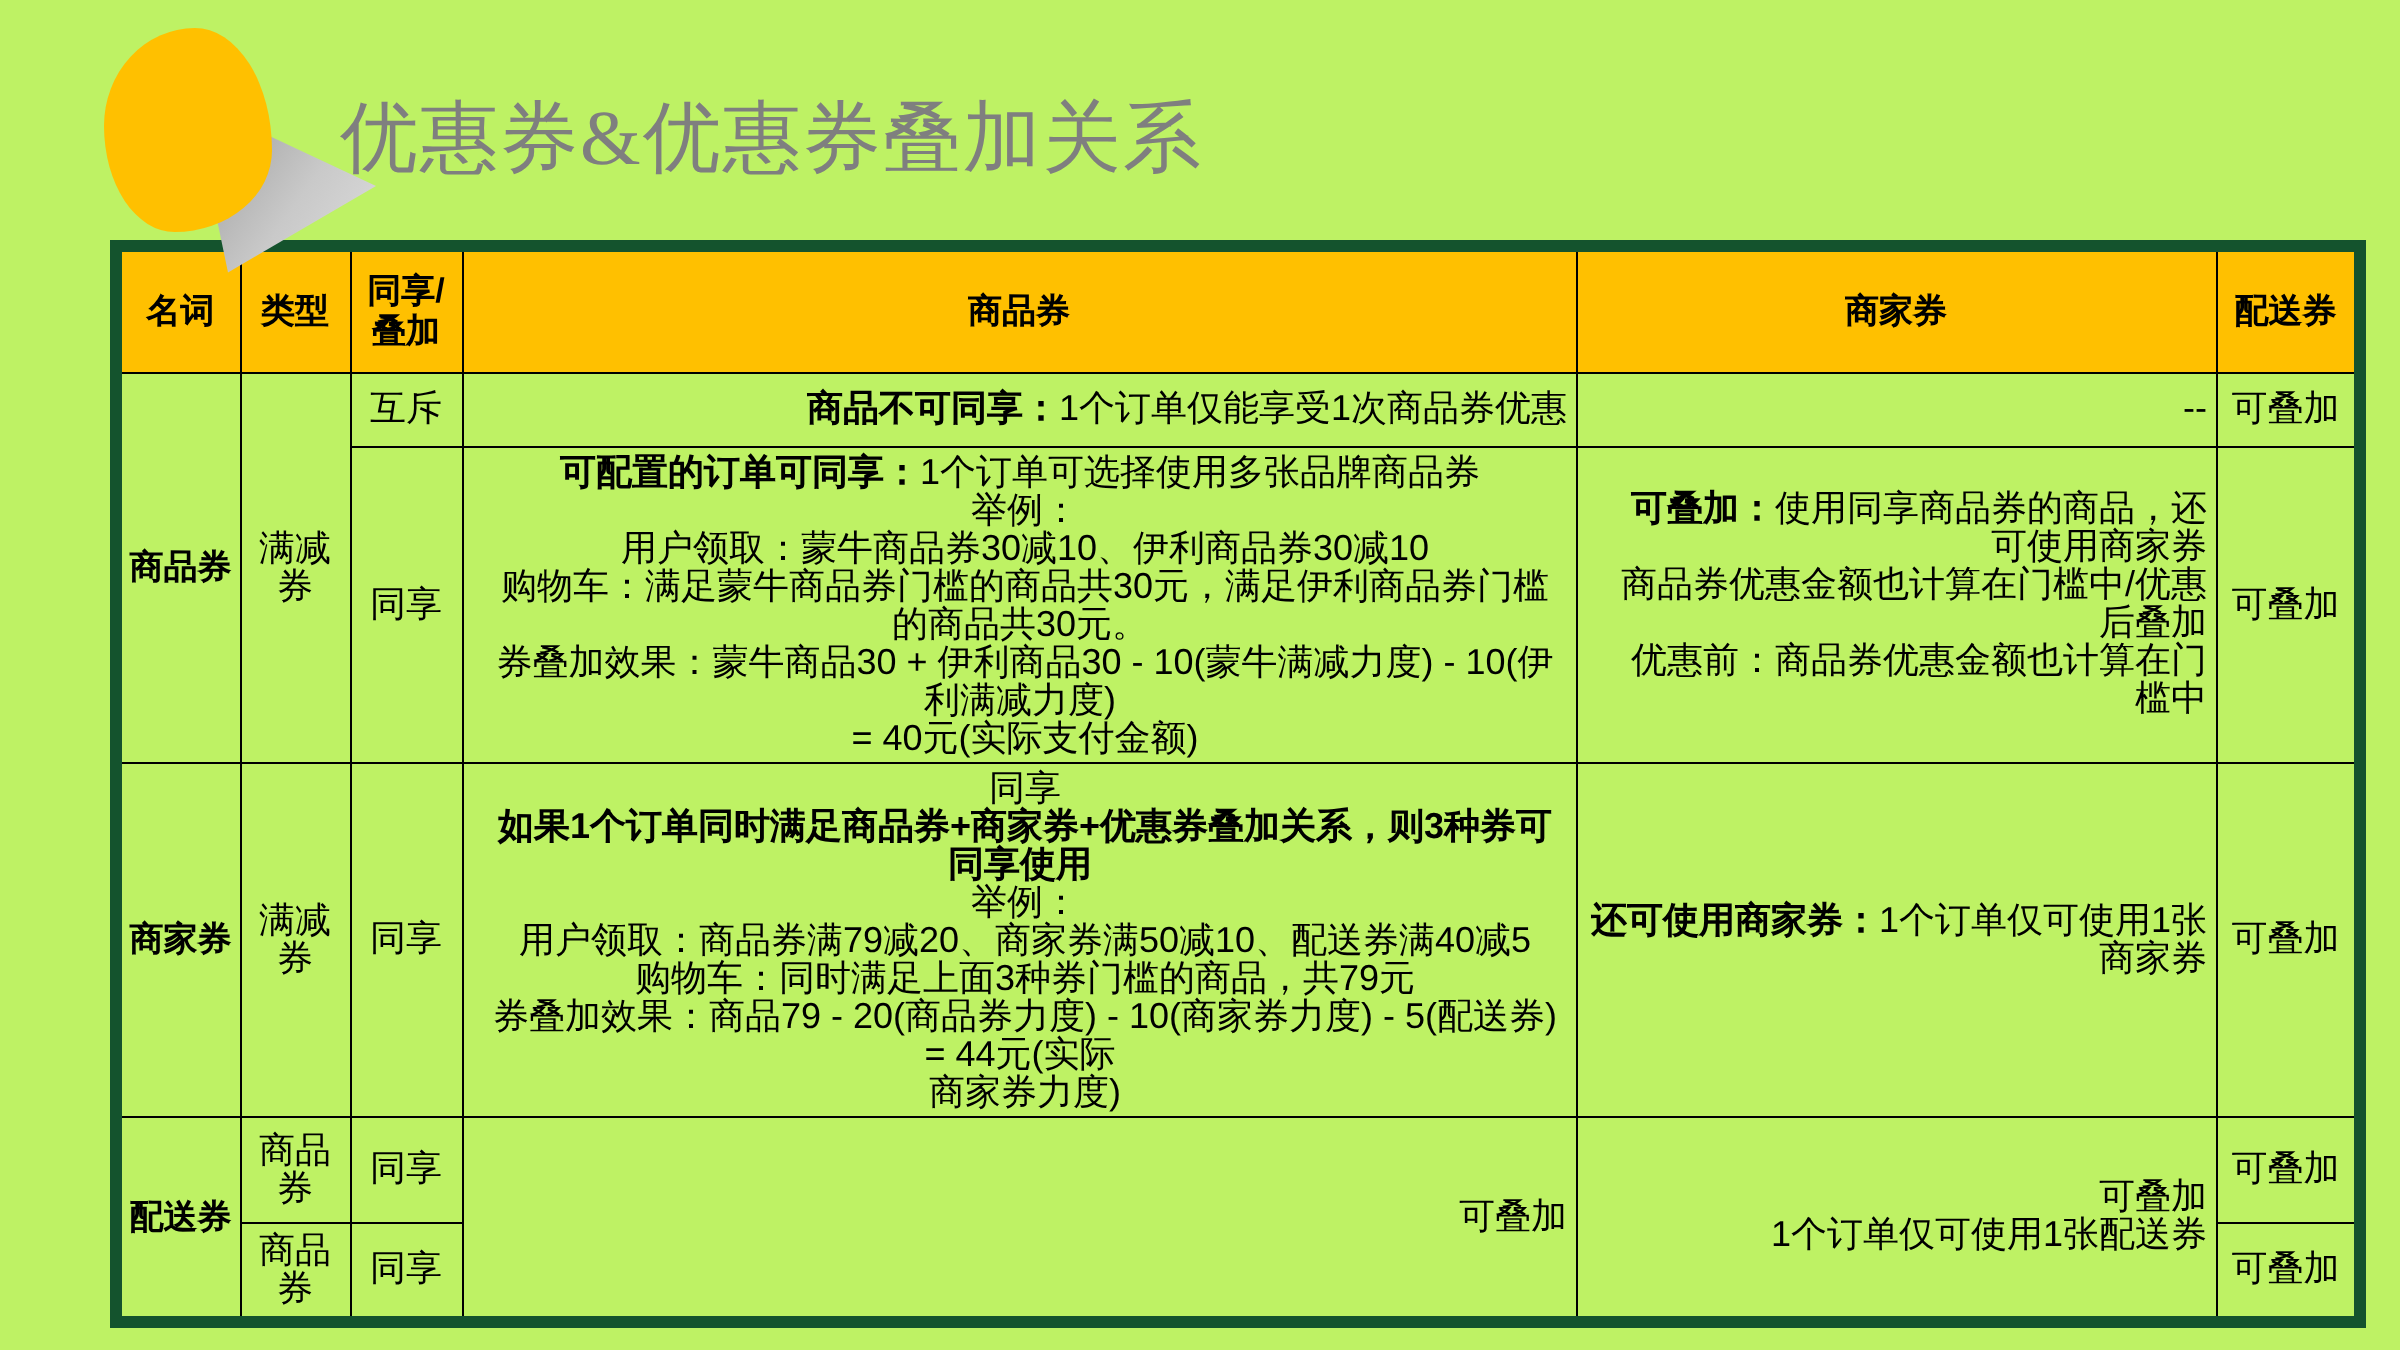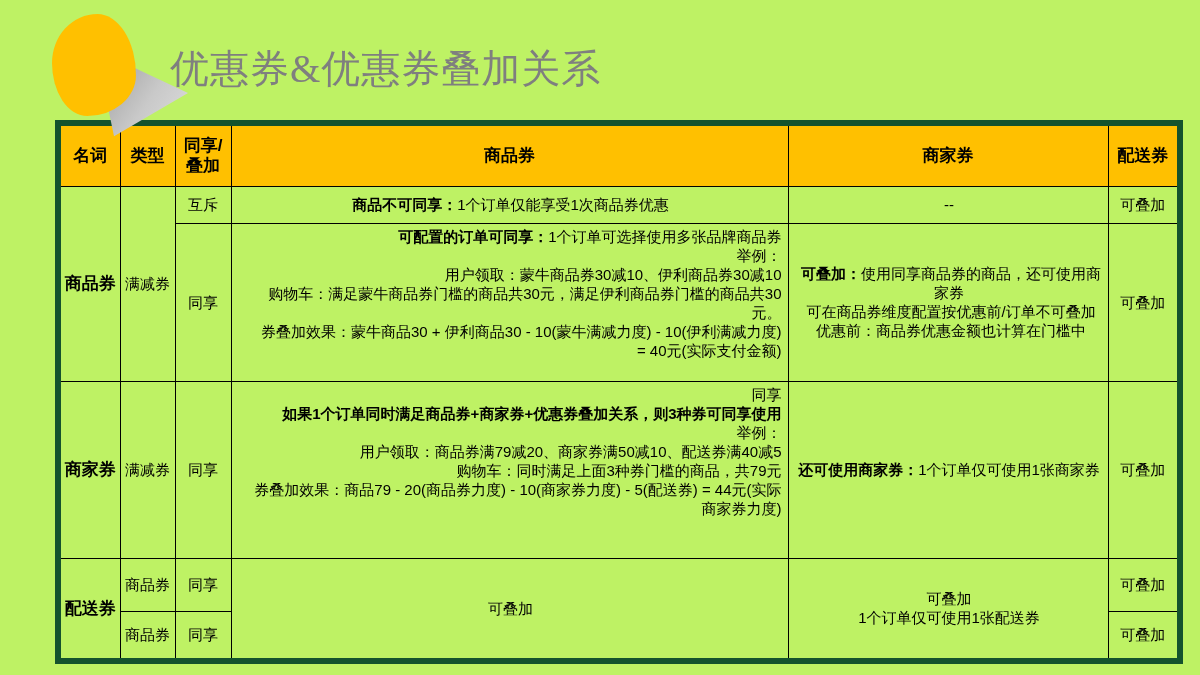--- a/index.html
+++ b/index.html
@@ -14,27 +14,27 @@
   .deco-egg { position:absolute; left:52px; top:14px; width:84px; height:102px;
     background:#FFC000; z-index:2;
     border-radius:54% 46% 58% 42% / 48% 60% 40% 52%; }
 
   .page-title { position:absolute; left:170px; top:42px; z-index:3;
     font-family:"Liberation Serif", serif; font-weight:normal;
     font-size:39px; color:#7F7F7F; letter-spacing:1px; white-space:nowrap; }
 
   table.coupon { position:absolute; left:55px; top:120px; width:1122px;
     border-collapse:collapse; table-layout:fixed; border:6px solid #14532d; }
-  .coupon th, .coupon td { border:1px solid #000; font-size:15px; line-height:19px; overflow:hidden; }
+  .coupon th, .coupon td { border:1px solid #000; font-size:18px; line-height:19px; overflow:hidden; }
   .coupon thead th { background:#FFC000; font-weight:bold; font-size:17px; line-height:20px;
     text-align:center; vertical-align:middle; height:63px; padding:2px; }
   td.noun { font-weight:bold; font-size:17px; text-align:center; vertical-align:middle; }
   td.ctr  { text-align:center; vertical-align:middle; padding:2px; }
-  td.top  { text-align:right; vertical-align:top; padding:3px 6px 2px 7px; }
-  td.mid  { text-align:center; vertical-align:middle; padding:2px 4px 2px 6px; }
+  td.top  { text-align:center; vertical-align:top; padding:3px 6px 2px 7px; }
+  td.mid  { text-align:right; vertical-align:middle; padding:2px 4px 2px 6px; }
   .tline  { white-space:pre-wrap; word-break:break-all; }
   .tline b { font-weight:bold; }
 </style>
 </head>
 <body>
 
 <div class="slide">
 
   <div class="deco-shadow"></div>
   <div class="deco-egg"></div>
@@ -78,21 +78,21 @@
         <td class="top">
           <div class="tline"><b>可配置的订单可同享：</b><span>1个订单可选择使用多张品牌商品券</span></div>
           <div class="tline"> 举例：</div>
           <div class="tline"> 用户领取：蒙牛商品券30减10、伊利商品券30减10</div>
           <div class="tline"> 购物车：满足蒙牛商品券门槛的商品共30元，满足伊利商品券门槛的商品共30元。</div>
           <div class="tline"> 券叠加效果：蒙牛商品30 + 伊利商品30 - 10(蒙牛满减力度) - 10(伊利满减力度)</div>
           <div class="tline"> = 40元(实际支付金额)</div>
         </td>
         <td class="mid">
           <div class="tline"><b> 可叠加：</b><span>使用同享商品券的商品，还可使用商家券</span></div>
-          <div class="tline"> 可在商品券维度配置按优惠前/订单不可叠加</div>
+          <div class="tline"> 商品券优惠金额也计算在门槛中/优惠后叠加</div>
           <div class="tline"> 优惠前：商品券优惠金额也计算在门槛中</div>
         </td>
         <td class="ctr">可叠加</td>
       </tr>
 
       <tr style="height:177px">
         <td class="noun">商家券</td>
         <td class="ctr">满减券</td>
         <td class="ctr">同享</td>
         <td class="top">

